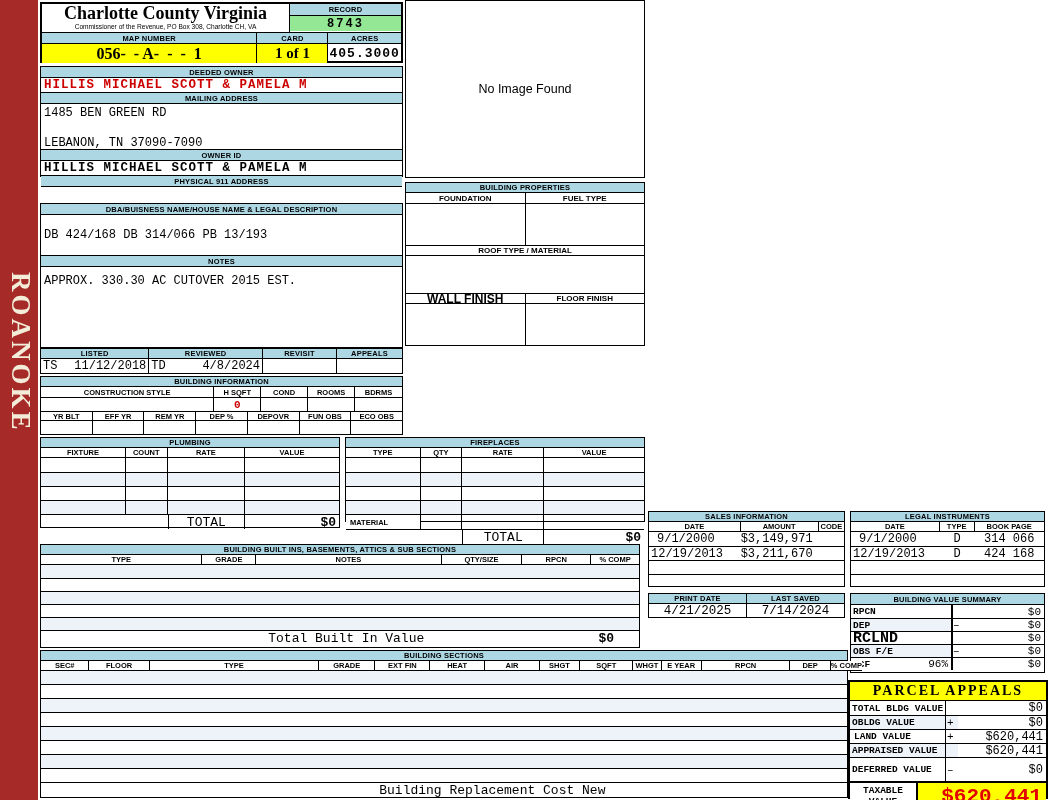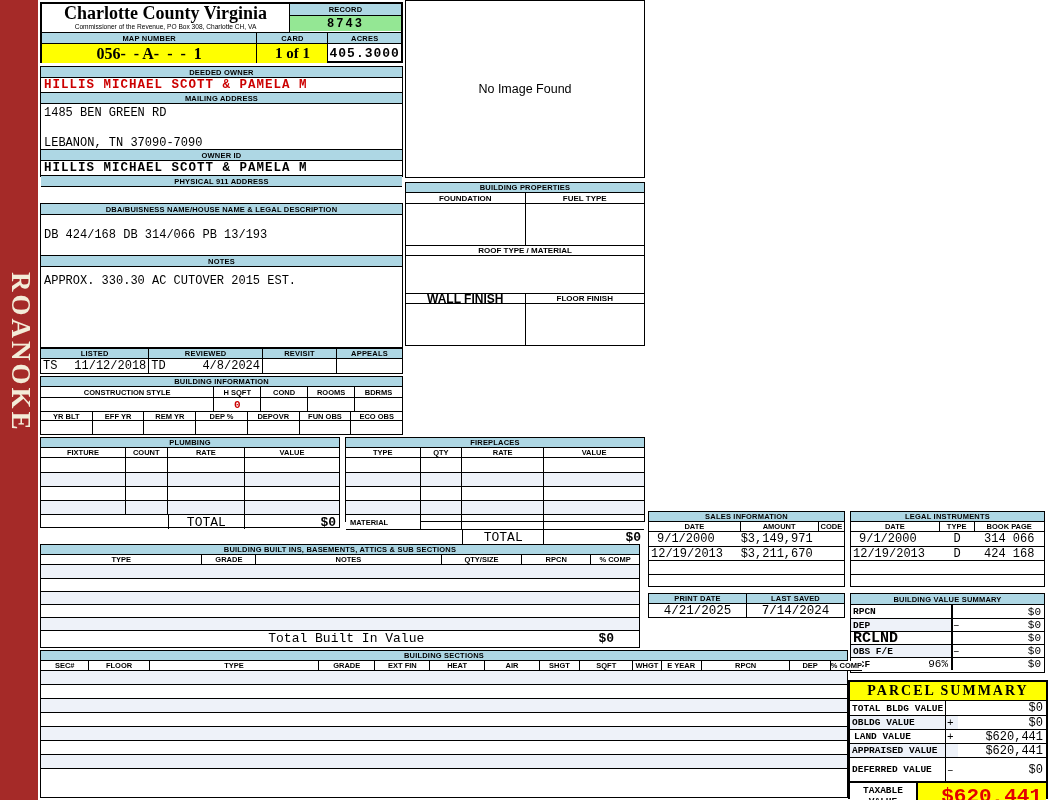--- a/index.html
+++ b/index.html
@@ -367,20 +367,23 @@
     <div class="hc" style="flex:1;border-width:0 0 1px 0">% COMP</div>
   </div>
   <div class="tintbg" style="height:13px"></div>
   <div class="strip" style="height:14px"></div>
   <div class="strip tintbg" style="height:14px"></div>
   <div class="strip" style="height:14px"></div>
   <div class="strip tintbg" style="height:14px"></div>
   <div class="strip" style="height:14px"></div>
   <div class="strip tintbg" style="height:14px"></div>
   <div class="strip" style="height:14px"></div>
+  <div class="row strip" style="height:16px">
+    <span class="val" style="display:flex;align-items:center;font-size:13px;margin-left:56%;white-space:nowrap;transform:translateX(-50%)">Building Replacement Cost New</span>
+  </div>
 </div>
 
 <div class="abs frame" style="left:405px;top:0;width:240px;height:178px;display:flex;align-items:center;justify-content:center">
   <span style="font-size:12.5px">No Image Found</span>
 </div>
 
 <div class="abs frame" style="left:405px;top:182px;width:240px;height:164px">
   <div class="bar" style="height:10px;border-width:0 0 1px 0">BUILDING PROPERTIES</div>
   <div class="row" style="height:11px">
     <div class="hc" style="flex:1;border-width:0 1px 1px 0;font-size:8px">FOUNDATION</div>
@@ -397,21 +400,21 @@
     <div class="hc" style="flex:1;border-width:0 0 1px 0;font-size:8px">FLOOR FINISH</div>
   </div>
   <div class="row" style="height:41px">
     <div style="flex:1;border-right:1px solid #000"></div>
     <div style="flex:1"></div>
   </div>
 </div>
 
 <div class="abs frame2" style="left:848px;top:680px;width:200px;height:119px">
   <div class="serif center" style="height:19px;background:var(--yellow);border-bottom:1px solid #000;display:flex;align-items:center;
-       font-size:14px;font-weight:bold;letter-spacing:2px">PARCEL SUMMARY</div>
+       font-size:14px;font-weight:bold;letter-spacing:2px">PARCEL APPEALS</div>
   <div class="row" style="height:14px">
     <div class="val" style="flex:0 0 95px;display:flex;align-items:center;font-size:9.5px;font-weight:bold;padding-left:2px">TOTAL BLDG VALUE</div>
     <div class="val" style="flex:0 0 13px;border-left:1px solid #000;display:flex;align-items:center;font-size:11px;padding-left:1px"></div>
     <div class="val right" style="flex:1;display:flex;align-items:center;font-size:12px;padding-right:3px">$0</div>
   </div>
   <div class="row strip tintbg" style="height:14px">
     <div class="val" style="flex:0 0 95px;display:flex;align-items:center;font-size:9.5px;font-weight:bold;padding-left:2px">OBLDG VALUE</div>
     <div class="val" style="flex:0 0 13px;border-left:1px solid #000;display:flex;align-items:center;font-size:11px;padding-left:1px">+</div>
     <div class="val right" style="flex:1;display:flex;align-items:center;font-size:12px;padding-right:3px;background:#fff">$0</div>
   </div>

